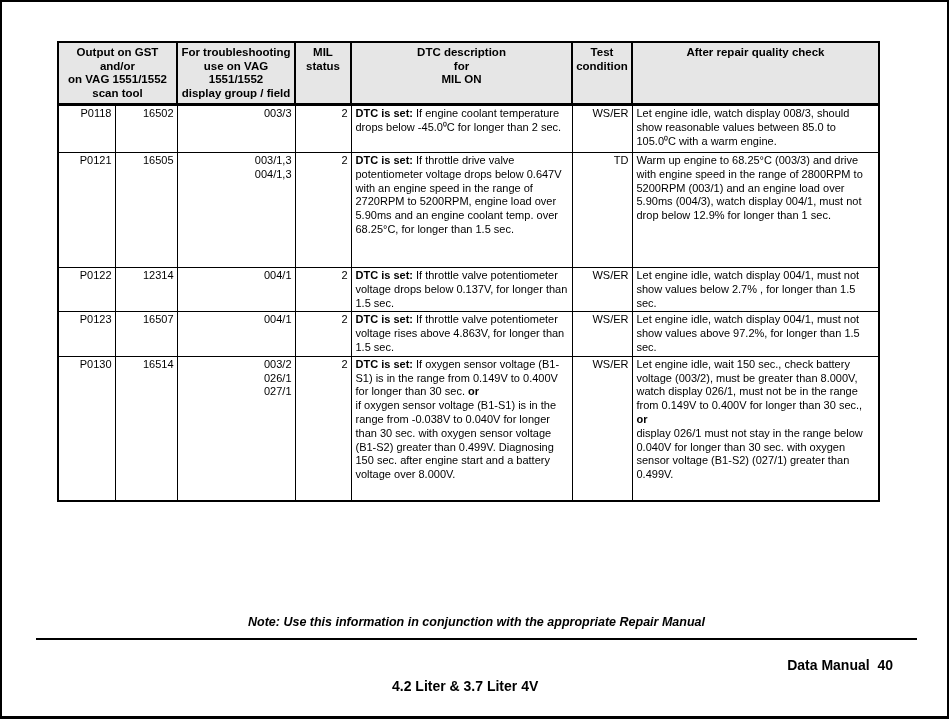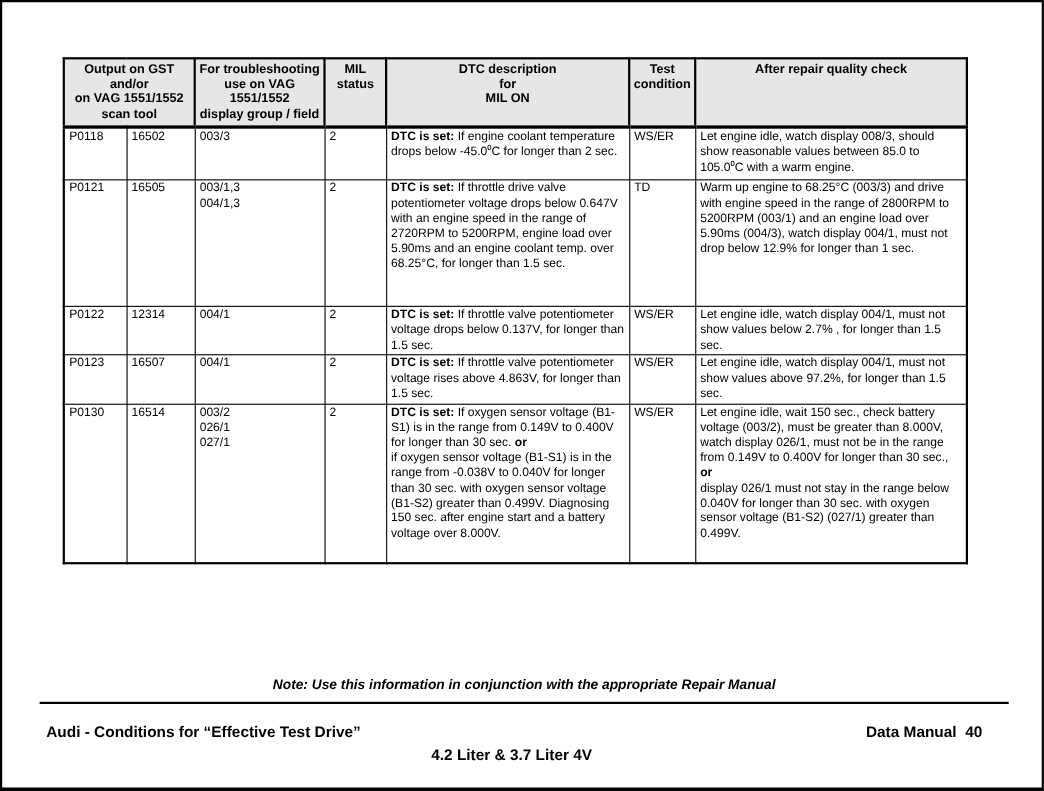--- a/index.html
+++ b/index.html
@@ -4,36 +4,36 @@
 <style>
   html,body { margin:0; padding:0; background:#888; }
   .page {
     position:relative; width:949px; height:719px; box-sizing:border-box;
     background:#fff; color:#000;
     border:2px solid #000; border-bottom-width:3px;
     font-family:"Liberation Sans", sans-serif; overflow:hidden;
   }
   table.dtc {
     position:absolute; left:55px; top:39px; width:821px;
-    border-collapse:collapse; table-layout:fixed;margin-top:11px;
+    border-collapse:collapse; table-layout:fixed;
   }
   table.dtc, table.dtc th { border:2px solid #000; }
   table.dtc th {
     background:#e6e6e6; font-size:11.5px; line-height:13.5px; font-weight:bold;
     text-align:center; vertical-align:top; padding:3px 2px;
     white-space:pre-line; height:58px; box-sizing:border-box;
     border-bottom:3px solid #000;
   }
   table.dtc td {
     border:1px solid #000; vertical-align:top;
     font-size:11px; line-height:13.8px; padding:1px 3px 1px 4px;
     box-sizing:border-box; overflow:hidden;
   }
   table.dtc { border:2px solid #000; }
-  td.c { text-align:left; padding-left:1px; padding-right:1px; }
+  td.c { text-align:right; padding-left:1px; padding-right:1px; }
   .pre { white-space:pre-line; }
   tbody tr:nth-child(1) { height:48px; }
   tbody tr:nth-child(2) { height:115px; }
   tbody tr:nth-child(3) { height:44px; }
   tbody tr:nth-child(4) { height:42px;padding-left:42px; }
   tbody tr:nth-child(5) { height:145px; }
   .note {
     position:absolute; left:0; top:613px; width:949px; text-align:center;
     font-weight:bold; font-style:italic; font-size:12.5px;
   }
@@ -131,17 +131,16 @@
           <td class="pre">Let engine idle, wait 150 sec., check battery voltage (003/2), must be greater than 8.000V, watch display 026/1, must not be in the range from 0.149V to 0.400V for longer than 30 sec.,<b>
 or</b>
 display 026/1 must not stay in the range below 0.040V for longer than 30 sec. with oxygen sensor voltage (B1-S2) (027/1) greater than 0.499V.</td>
         </tr>
       </tbody>
   </table>
 
   <div class="note">Note: Use this information in conjunction with the appropriate Repair Manual</div>
   <div class="rule"></div>
 
-  <span class="footer-left">Audi - Conditions for “Effective Test Drive”</span>
   <span class="footer-mid">4.2 Liter &amp; 3.7 Liter 4V</span>
   <span class="footer-right">Data Manual  40</span>
 
 </div>
 
 </body></html>

